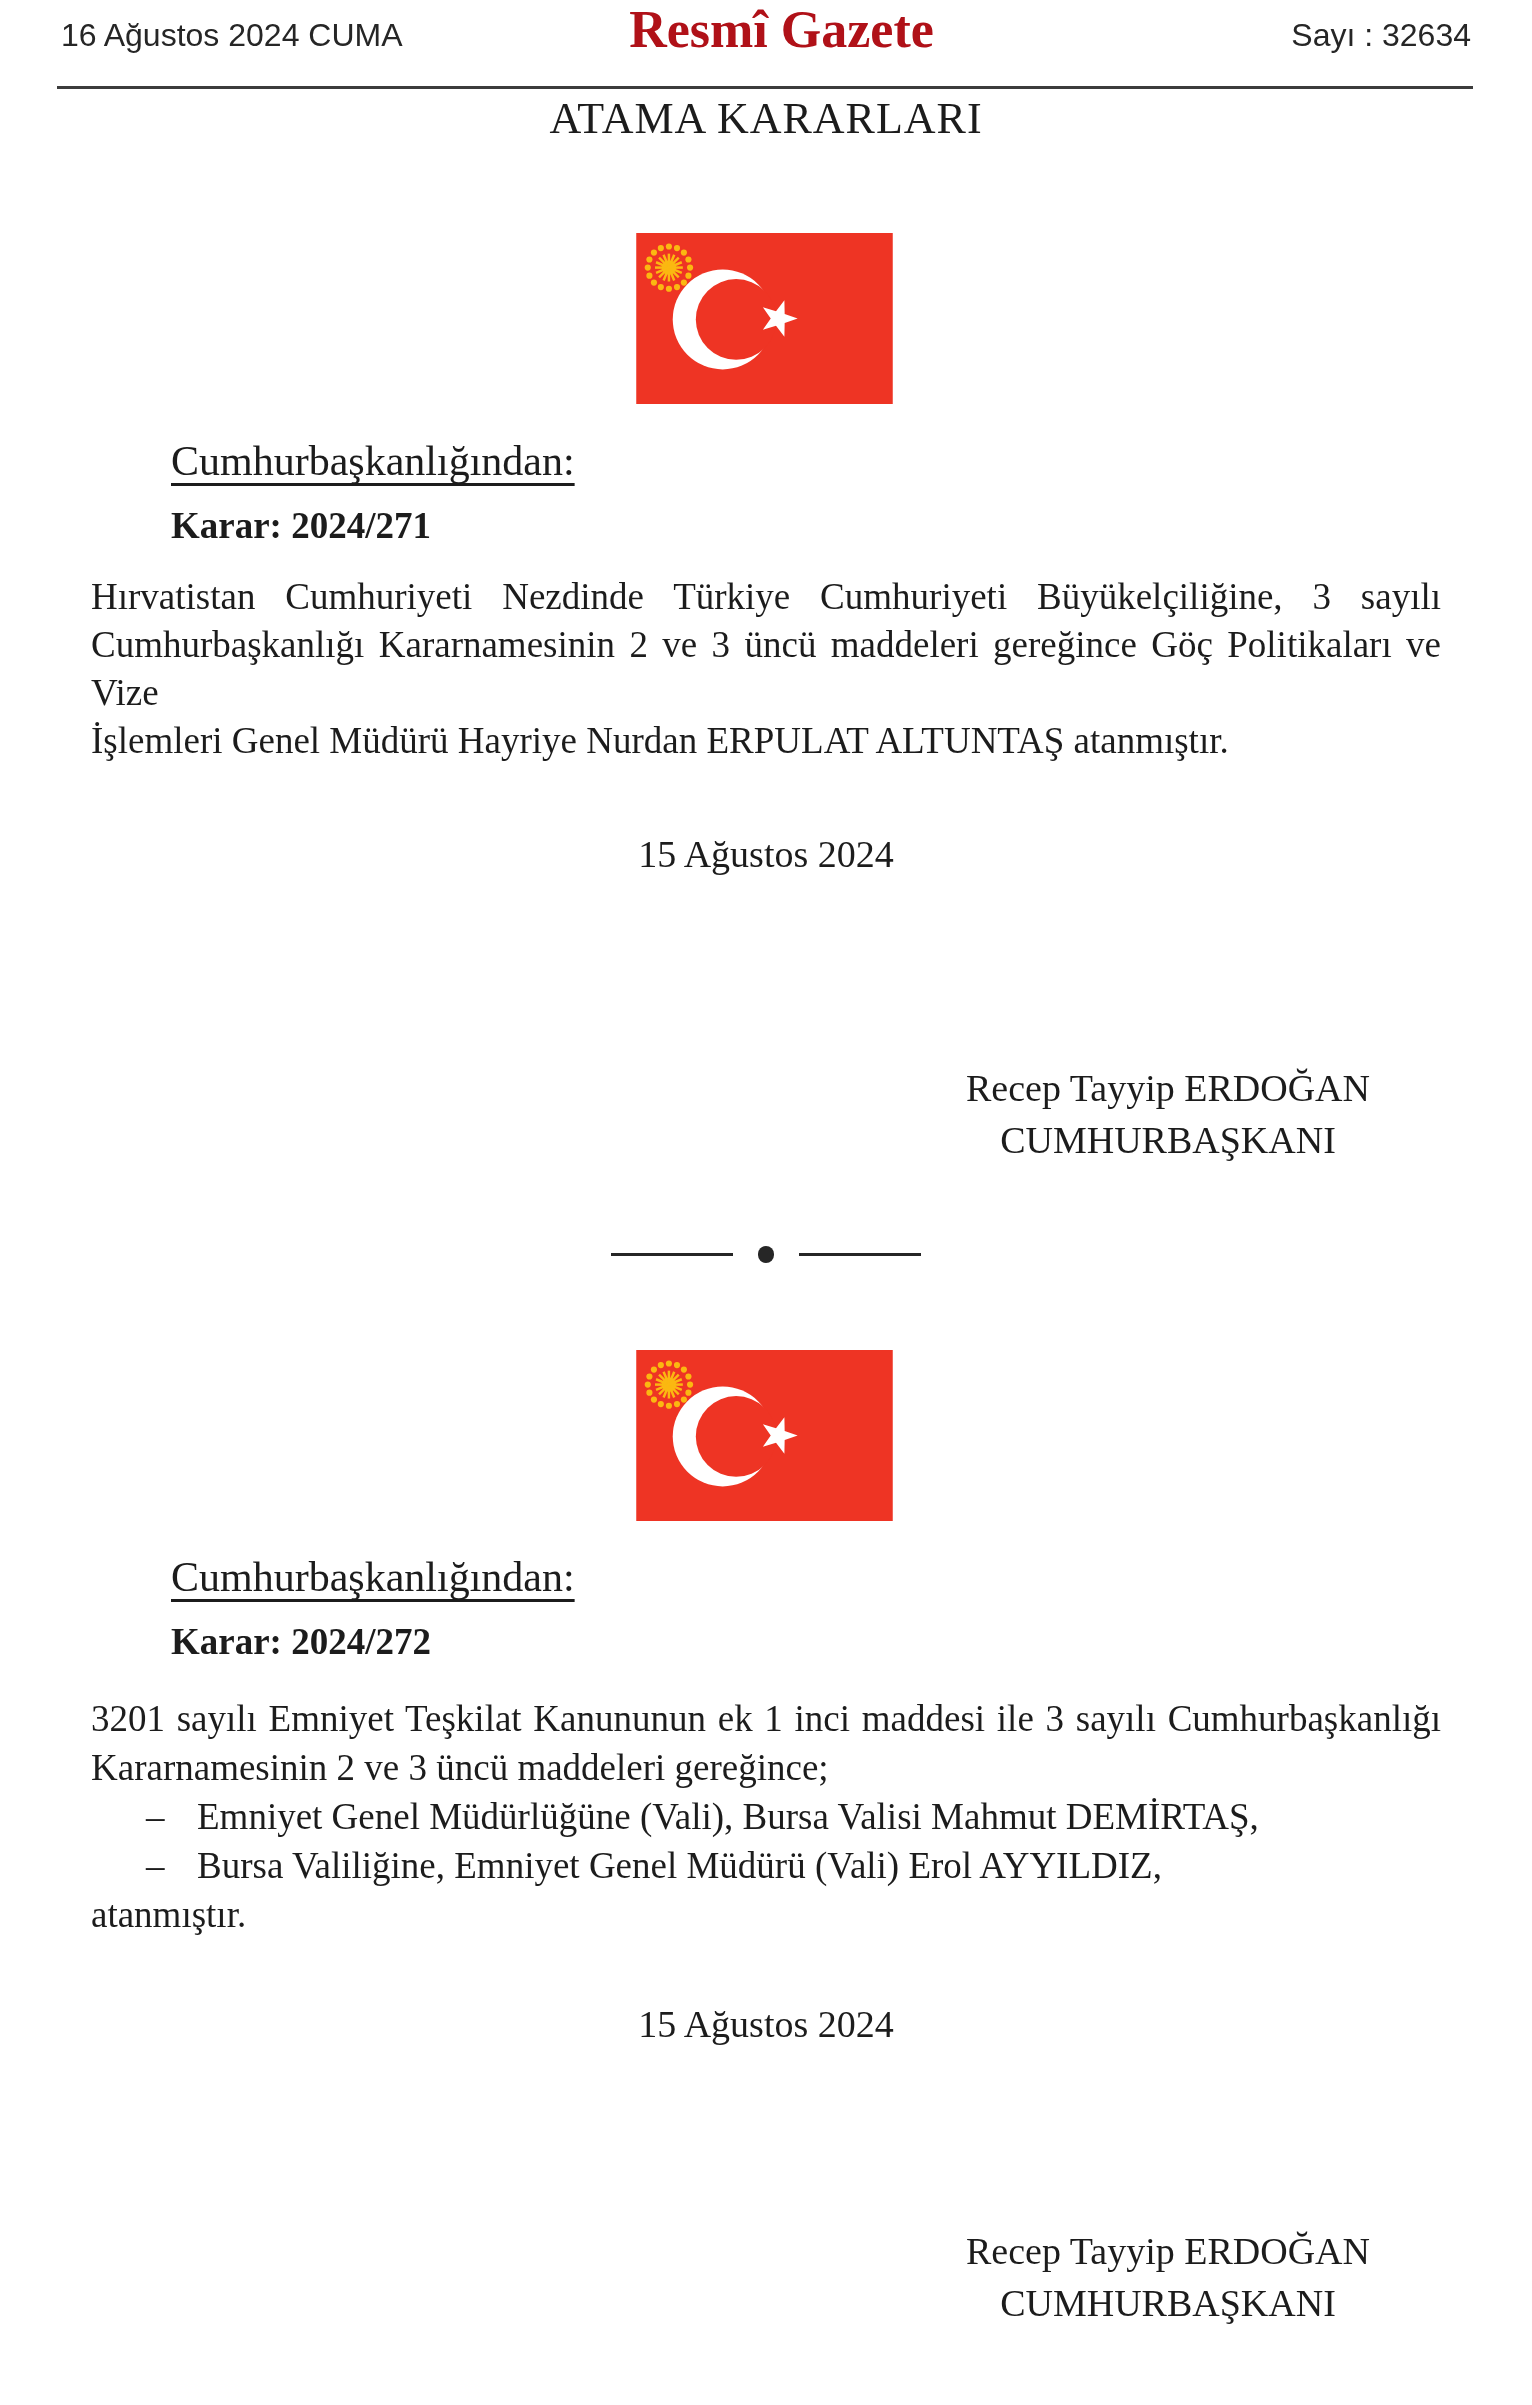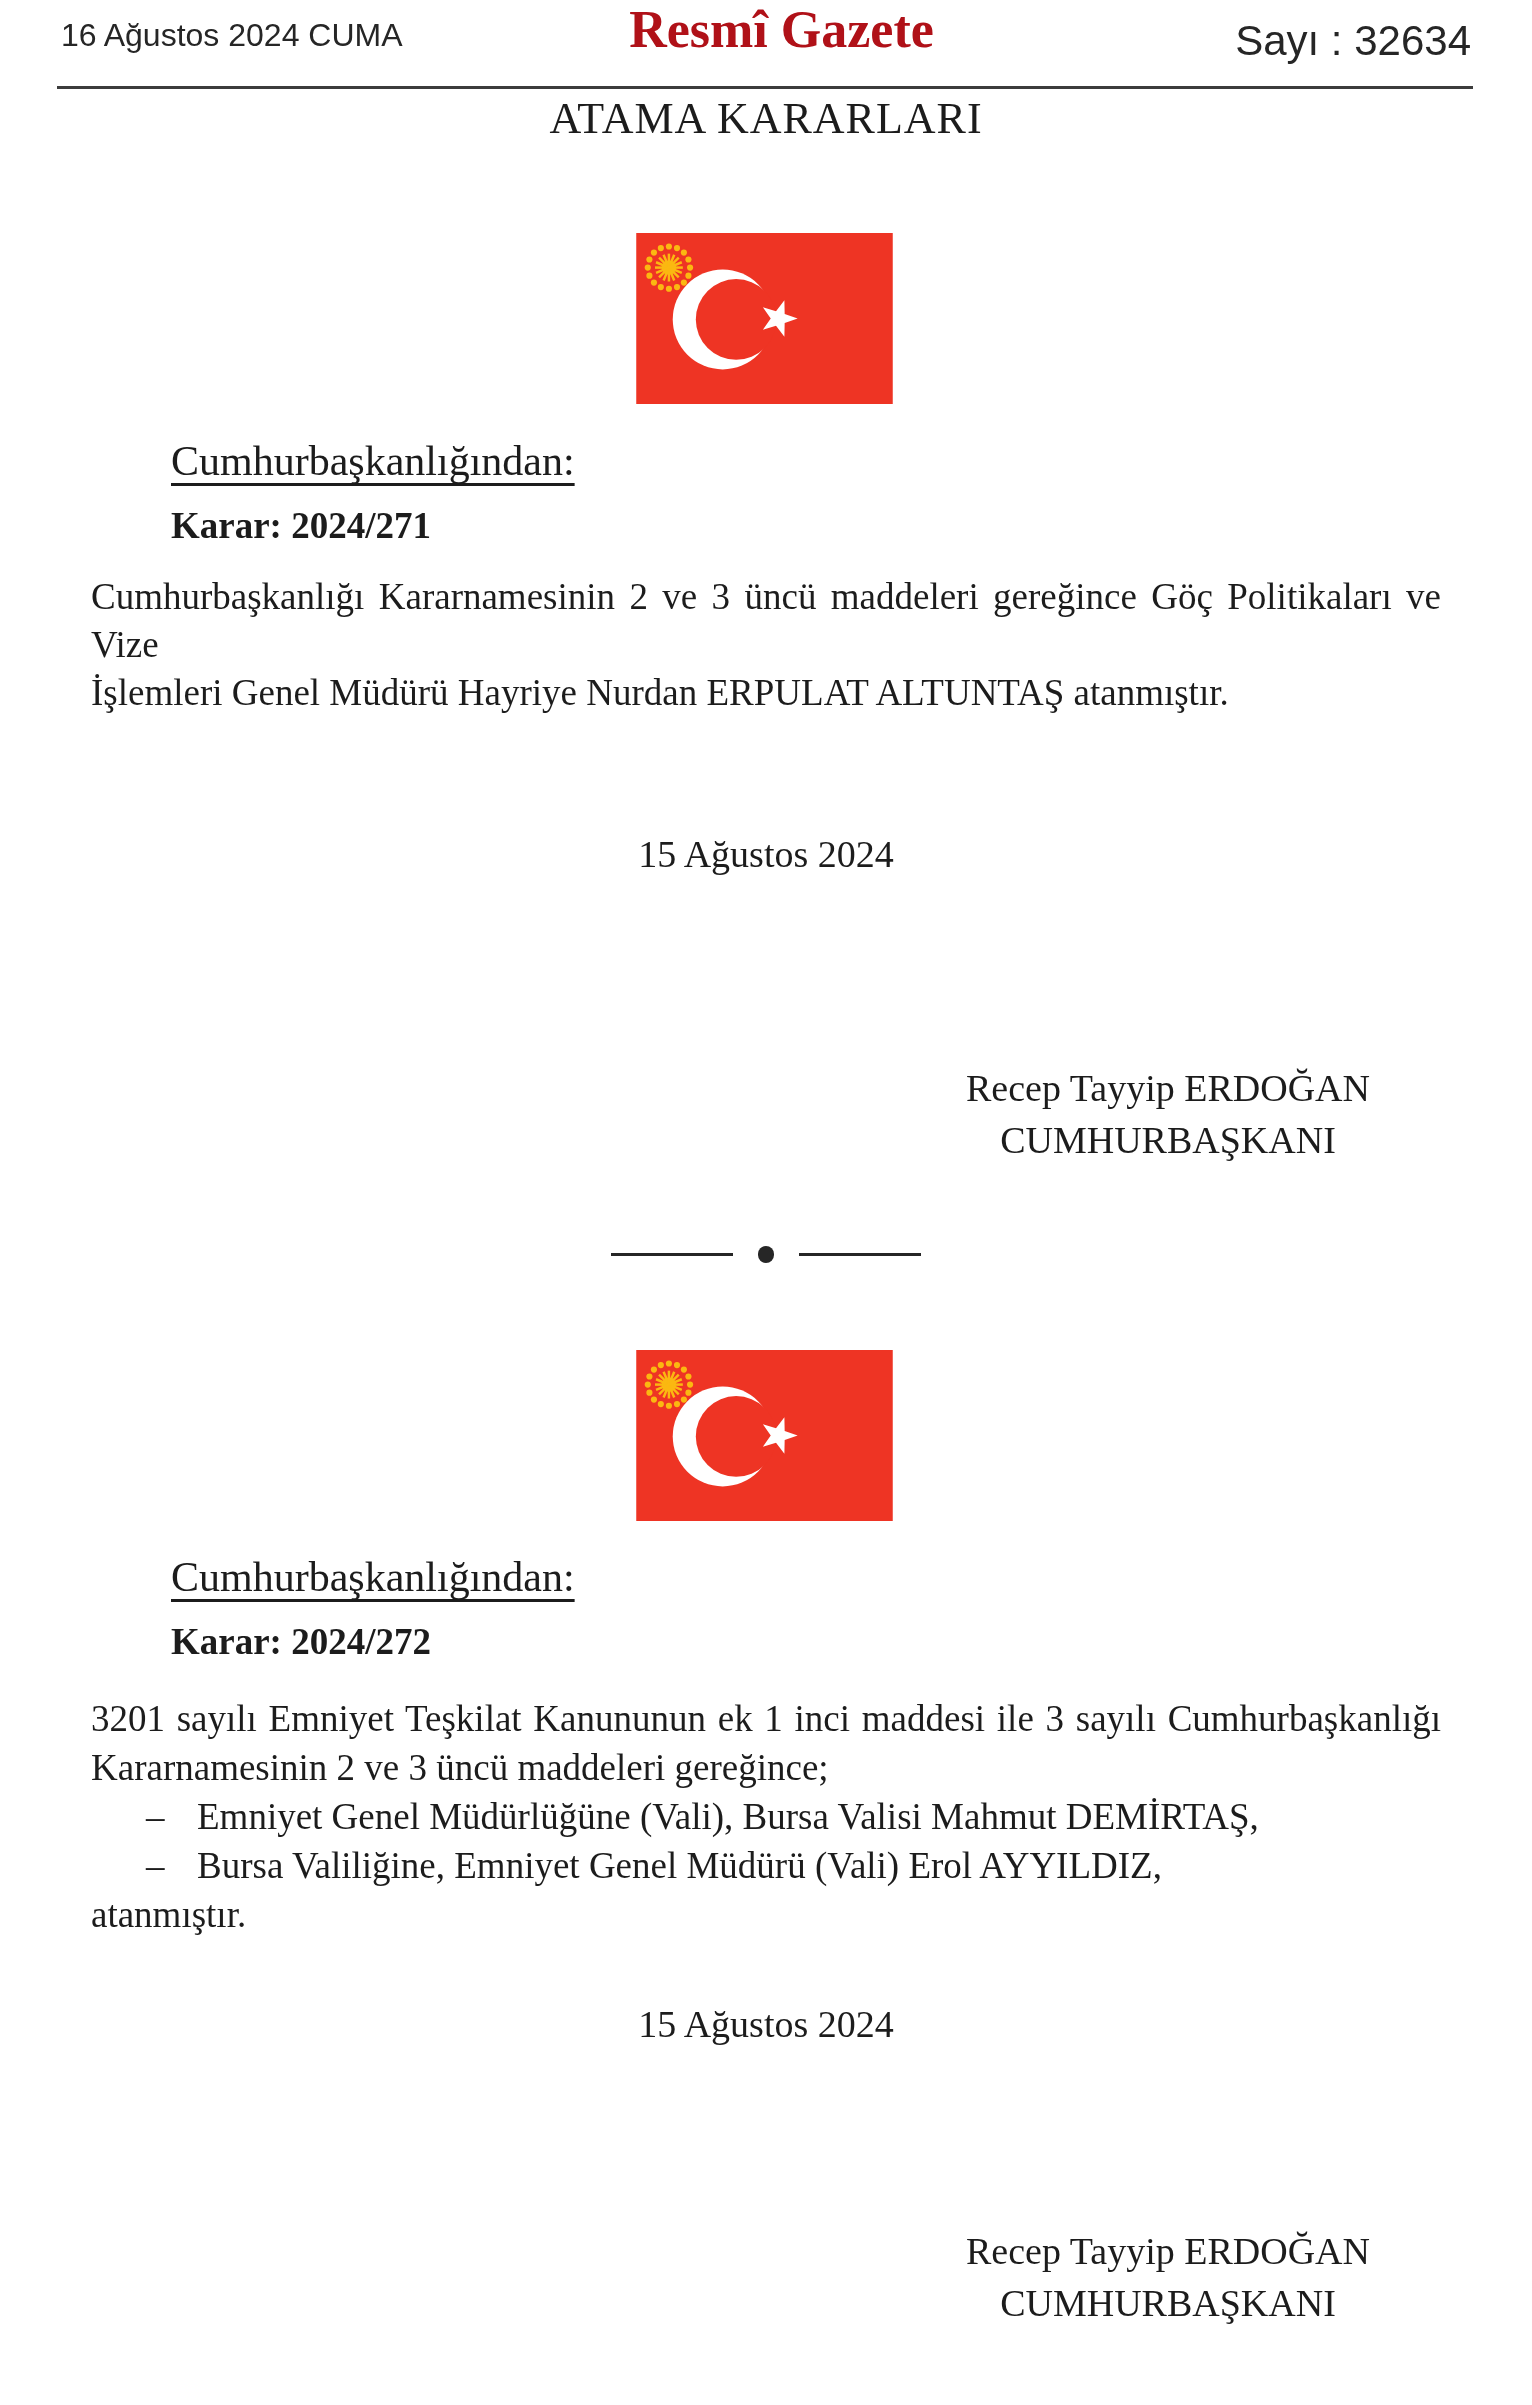--- a/index.html
+++ b/index.html
@@ -21,21 +21,21 @@
   }
   .gazette-title {
     position:absolute; left:0; right:0; top:0;
     text-align:center;
     font-size:52px; font-weight:bold;
     color:#B01118; white-space:nowrap;padding-left:31px;
   }
   .issue-number {
     position:absolute; right:61px; top:17.3px;
     font-family:"Liberation Sans", sans-serif;
-    font-size:42px; color:#262626; white-space:nowrap;
+    font-size:32px; color:#262626; white-space:nowrap;
   }
   .header-rule {
     position:absolute; left:57px; top:86px;
     width:1416px; height:2.9px; background:#3c3c3c;
   }
   .main-title {
     position:absolute; left:0; right:0; top:93px;
     text-align:center;
     font-size:44px; font-weight:normal; letter-spacing:1px;
   }
@@ -148,20 +148,21 @@
         <circle cx="49.6" cy="20.4" r="3.2" fill="#FBB811"></circle>
         <circle cx="54.3" cy="27.6" r="3.2" fill="#FBB811"></circle>
       </g>
     </g>
   </svg>
 
   <div class="section-heading heading-1">Cumhurbaşkanlığından:</div>
   <div class="decision-number karar-1">Karar: 2024/271</div>
 
   <div class="body-block body-1">
+    <div class="jline">Hırvatistan Cumhuriyeti Nezdinde Türkiye Cumhuriyeti Büyükelçiliğine, 3 sayılı</div>
     <div class="jline">Cumhurbaşkanlığı Kararnamesinin 2 ve 3 üncü maddeleri gereğince Göç Politikaları ve Vize</div>
     <div class="lline">İşlemleri Genel Müdürü Hayriye Nurdan ERPULAT ALTUNTAŞ atanmıştır.</div>
   </div>
 
   <div class="date-line date-1">15 Ağustos 2024</div>
 
   <div class="signature sig-1">
     <div class="sig-name">Recep Tayyip ERDOĞAN</div>
     <div class="sig-title">CUMHURBAŞKANI</div>
   </div>

